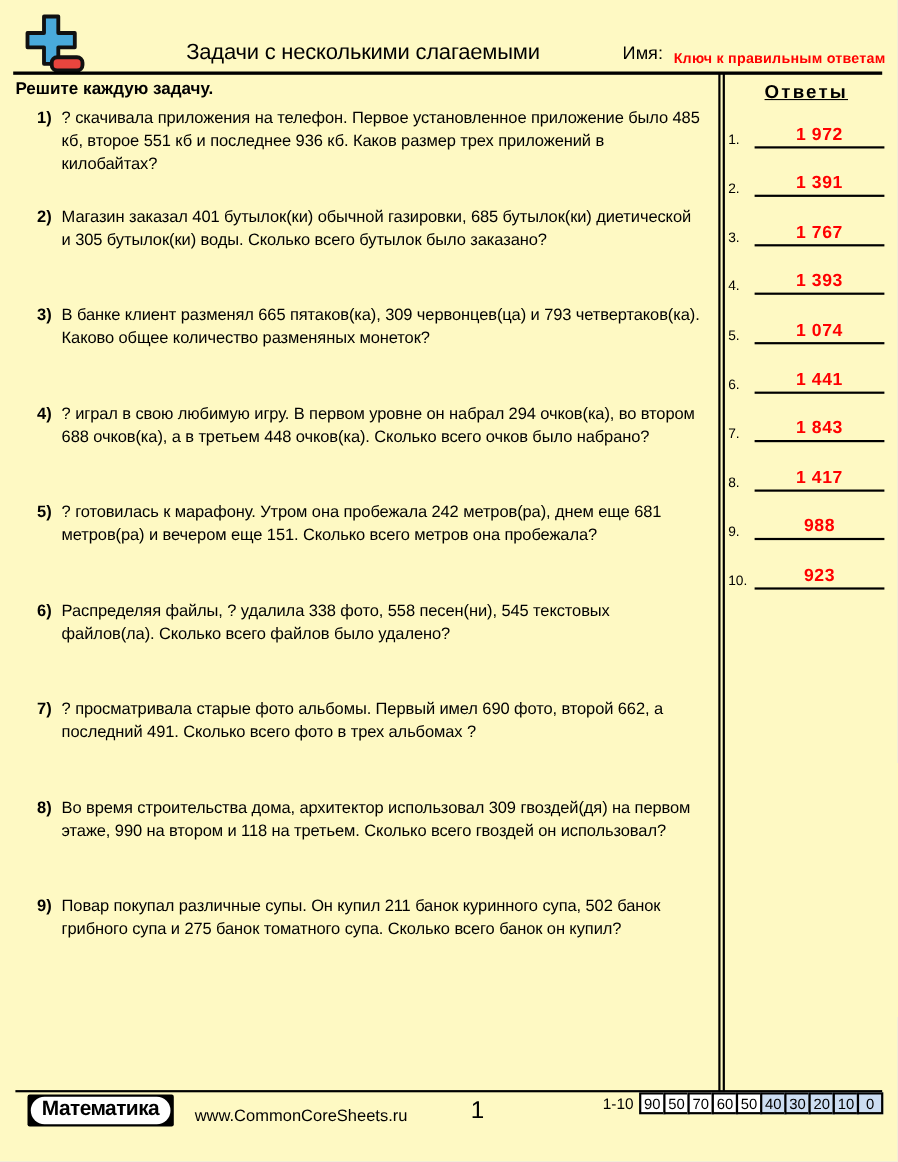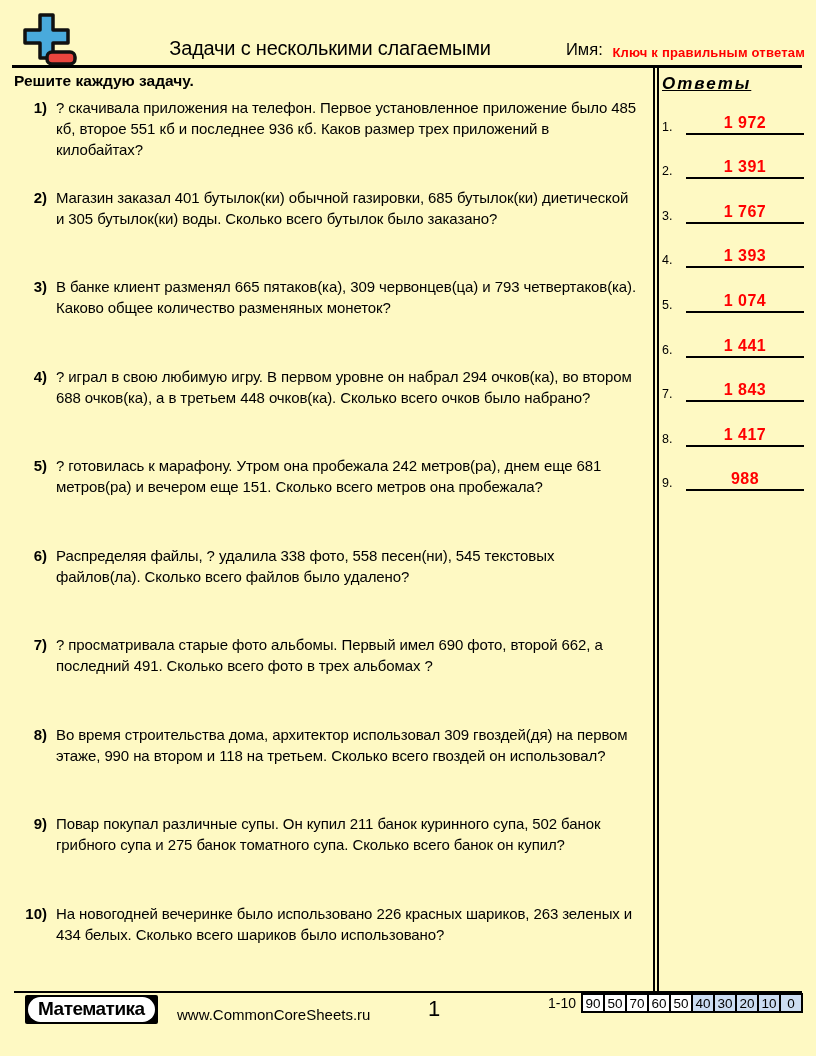--- a/index.html
+++ b/index.html
@@ -49,22 +49,22 @@
 
   
   .divider {
     position: absolute; left: 653px; top: 66px; height: 927px; width: 6px;
     border-left: 2px solid #000; border-right: 2px solid #000;
   }
 
   
   .answers { position: absolute; left: 662px; top: 74px; width: 142px; }
   .answers-title {
-    text-align: left; font-size: 17px; font-weight: bold;
-    text-decoration: underline; letter-spacing: 2px; margin-bottom: 0; font-style: italic;
+    text-align: center; font-size: 17px; font-weight: bold;
+    text-decoration: underline; letter-spacing: 2px; margin-bottom: 0;
   }
   .answer-rows { margin-top: -4px; }
   .answer-row { display: flex; align-items: flex-end; height: 44.6px; }
   .anum { flex: 0 0 24px; font-size: 12.5px; padding-bottom: 1px; }
   .aline {
     flex: 1; border-bottom: 2px solid #000; text-align: center;
     font-size: 16px; font-weight: bold; color: #ff0000;
     padding-bottom: 1px; letter-spacing: 0.5px;
   }
 
@@ -139,24 +139,20 @@
       <div class="ptext">? просматривала старые фото альбомы. Первый имел 690 фото, второй 662, а последний 491. Сколько всего фото в трех альбомах ?</div>
     </div>
     <div class="problem">
       <div class="pnum">8)</div>
       <div class="ptext">Во время строительства дома, архитектор использовал 309 гвоздей(дя) на первом этаже, 990 на втором и 118 на третьем. Сколько всего гвоздей он использовал?</div>
     </div>
     <div class="problem">
       <div class="pnum">9)</div>
       <div class="ptext">Повар покупал различные супы. Он купил 211 банок куринного супа, 502 банок грибного супа и 275 банок томатного супа. Сколько всего банок он купил?</div>
     </div>
-    <div class="problem">
-      <div class="pnum">10)</div>
-      <div class="ptext">На новогодней вечеринке было использовано 226 красных шариков, 263 зеленых и 434 белых. Сколько всего шариков было использовано?</div>
-    </div>
   </div>
 
   <div class="divider"></div>
 
   <div class="answers">
     <div class="answers-title">Ответы</div>
     <div class="answer-rows">
       <div class="answer-row">
         <div class="anum">1.</div>
         <div class="aline">1 972</div>
@@ -185,20 +181,24 @@
         <div class="anum">7.</div>
         <div class="aline">1 843</div>
       </div>
       <div class="answer-row">
         <div class="anum">8.</div>
         <div class="aline">1 417</div>
       </div>
       <div class="answer-row">
         <div class="anum">9.</div>
         <div class="aline">988</div>
+      </div>
+      <div class="answer-row">
+        <div class="anum">10.</div>
+        <div class="aline">923</div>
       </div>
     </div>
   </div>
 
   <div class="footer-rule"></div>
   <div class="subject-badge">
     <div class="subject-pill">Математика</div>
   </div>
   <div class="website">www.CommonCoreSheets.ru</div>
   <div class="page-num">1</div>

